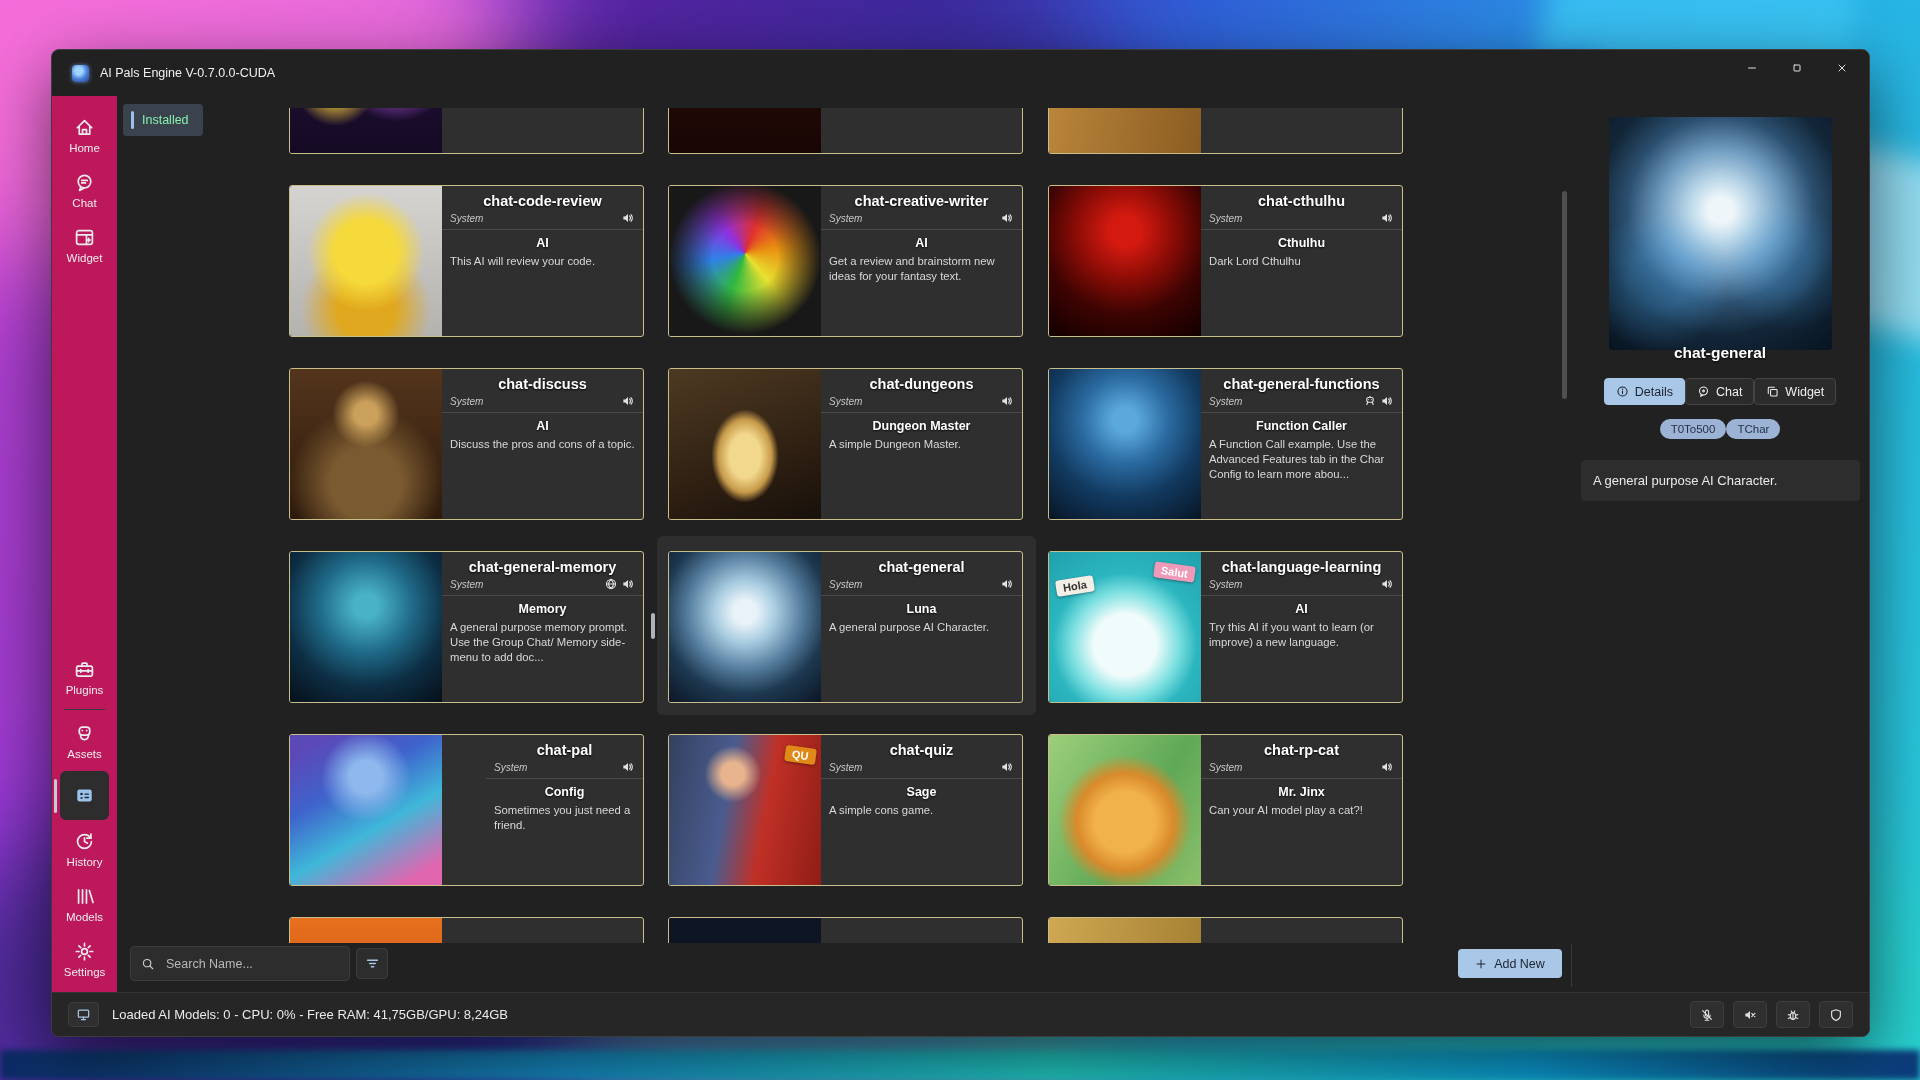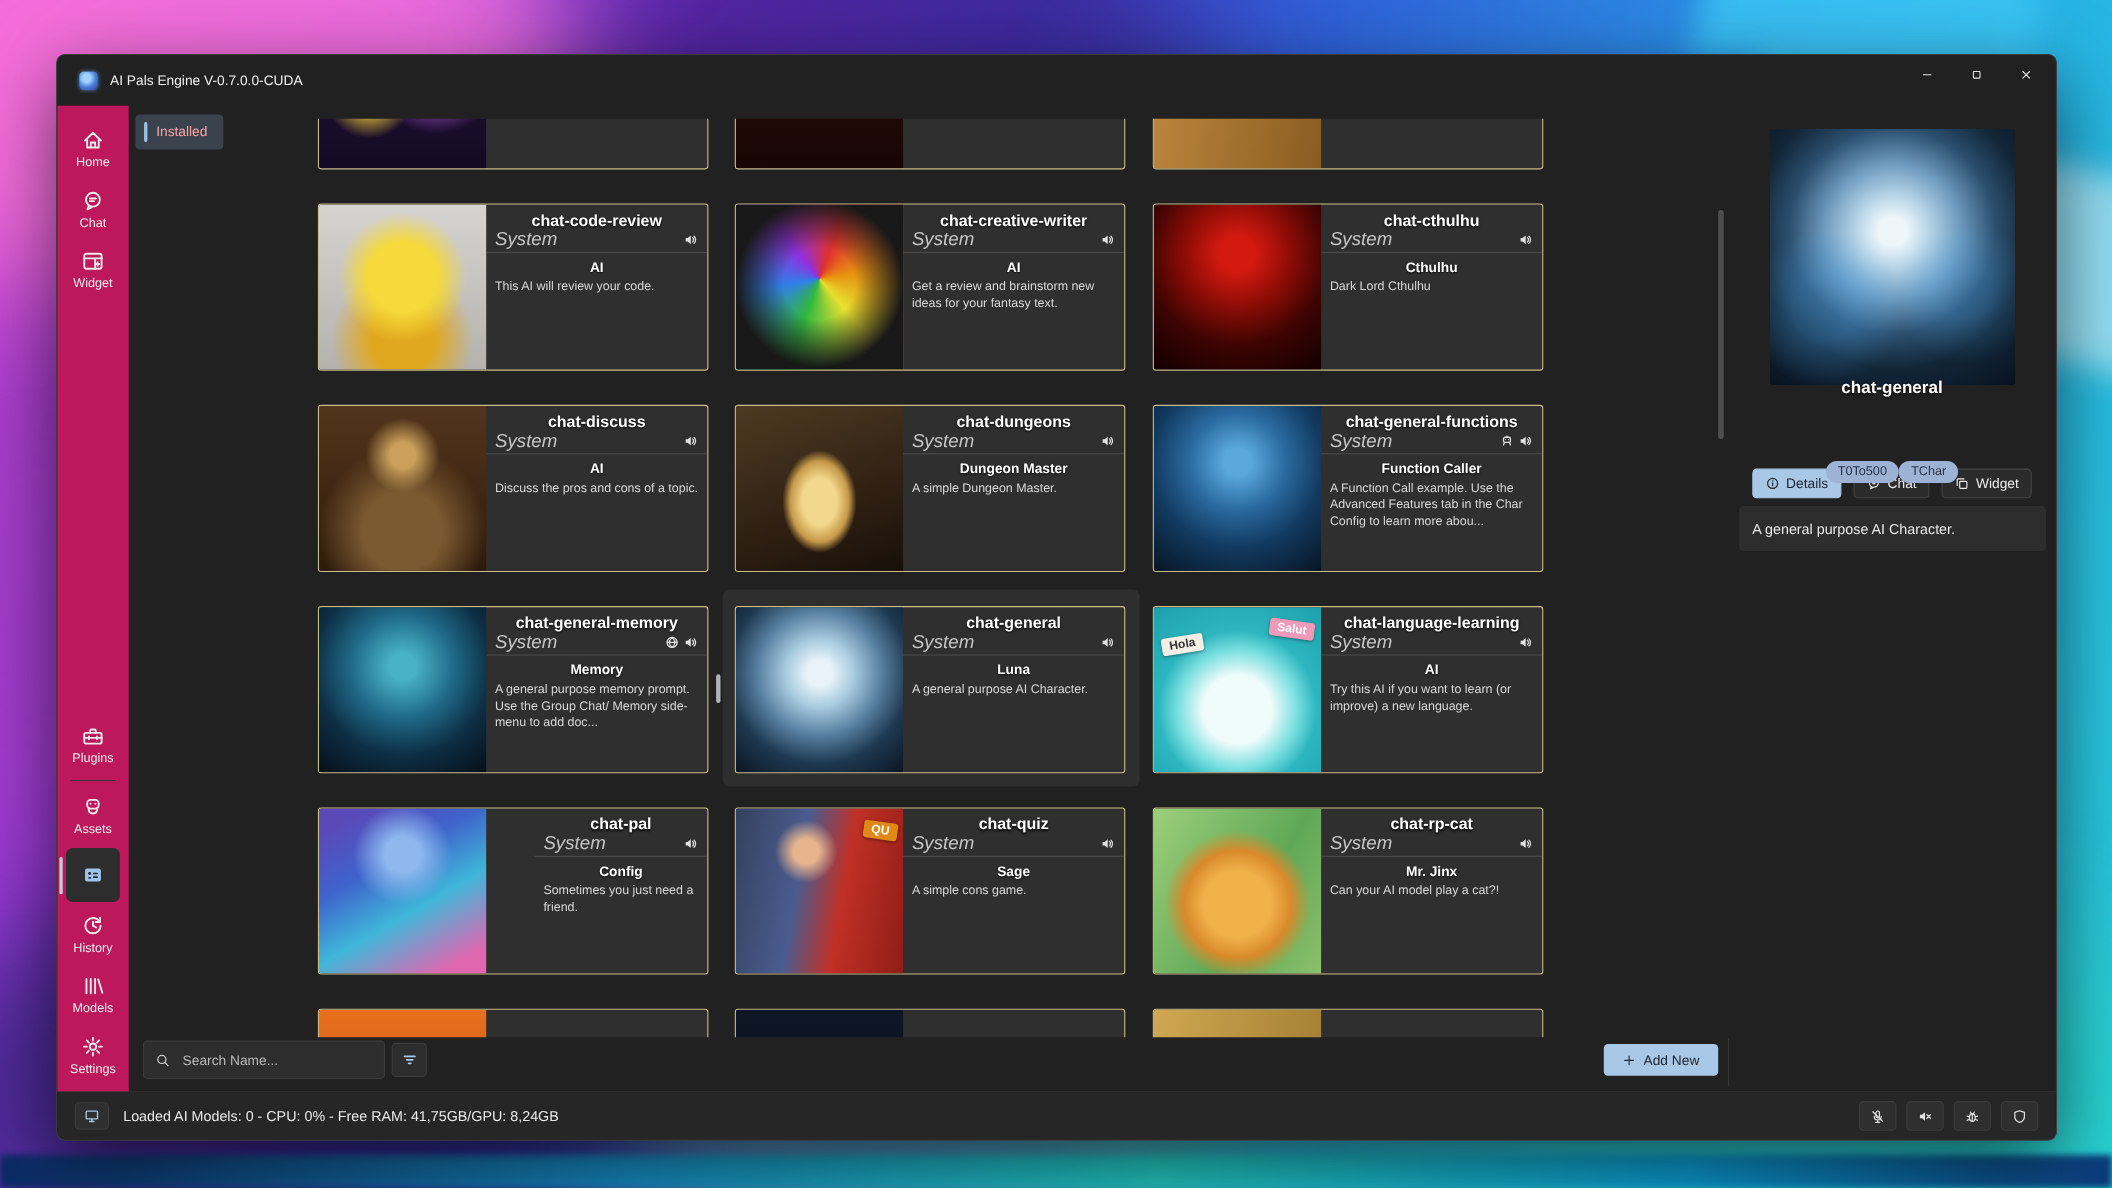--- a/index.html
+++ b/index.html
@@ -43,32 +43,32 @@
   .side-item .ig{width:21px;height:21px;position:relative;z-index:1;}
   .side-item.selected{padding:16px 0;}
   .side-item.selected::before{content:'';position:absolute;left:8px;right:8px;top:2px;bottom:2px;
     background:#2d2d2d;border-radius:6px;}
   .side-item.selected::after{content:'';position:absolute;left:2px;top:50%;margin-top:-17px;
     width:3px;height:34px;background:#c2cdd6;border-radius:2px;}
   .side-divider{height:1px;background:#3a3a3a;margin:4px 12px 4px 12px;}
   
   #tabbar{position:absolute;left:71px;top:54px;height:32px;display:flex;gap:8px;}
   .tab{display:flex;align-items:center;background:#3a424e;border-radius:4px;
-    padding:0 14px 0 8px;font-size:12.5px;color:#fca5a5;cursor:pointer;}
+    padding:0 14px 0 8px;font-size:12.5px;color:#86efac;cursor:pointer;}
   .tab .accent{width:3px;height:18px;background:#9cc0e8;border-radius:2px;margin-right:8px;}
   
   #cards-viewport{position:absolute;left:65px;top:58px;width:1460px;height:835px;overflow:hidden;}
   .card{position:absolute;width:353px;height:150px;background:#2f2f2f;
     border:1px solid #c9bd8a;border-radius:3px;display:flex;overflow:hidden;cursor:pointer;z-index:2;}
   .thumb{width:152px;height:100%;flex:0 0 152px;position:relative;}
   .cbody{flex:1;position:relative;padding:5px 8px 4px 8px;min-width:0;}
   .ctitle{margin:2px 0 0 0;font-size:14.5px;font-weight:700;text-align:center;color:#fff;
     text-shadow:0 1px 2px rgba(0,0,0,.9);white-space:nowrap;}
   .cmeta{display:flex;align-items:center;margin-top:1px;height:16px;}
-  .cauthor{font-style:italic;font-size:17px;color:#c6c6c6;}
+  .cauthor{font-style:italic;font-size:10px;color:#c6c6c6;}
   .cicons{margin-left:auto;display:flex;gap:3px;align-items:center;color:#e2e2e2;}
   .cicon{width:14px;height:14px;display:block;}
   .cdivider{height:1px;background:#4a4a4a;margin:3px -8px 0 -8px;}
   .cname{margin-top:6px;font-size:12.5px;font-weight:700;text-align:center;color:#fff;
     text-shadow:0 1px 2px rgba(0,0,0,.8);}
   .cdesc{margin-top:4px;font-size:11.3px;line-height:1.32;color:#d8d8d8;}
   .sel-halo{position:absolute;background:#2e2e2e;border-radius:6px;z-index:1;}
   .sel-bar{position:absolute;width:4px;height:26px;background:#aeb4ba;border-radius:2px;z-index:3;}
   .sign{position:absolute;padding:2px 7px;font-size:11px;font-weight:700;border-radius:3px;
     box-shadow:0 1px 3px rgba(0,0,0,.4);}
@@ -105,21 +105,21 @@
   #scrollbar{position:absolute;left:1510px;top:58px;width:5px;height:835px;}
   #scroll-thumb{position:absolute;left:0;top:83px;width:5px;height:208px;background:#4f4f4f;border-radius:3px;}
   
   #detail-panel{position:absolute;left:1528px;top:46px;width:280px;bottom:43px;}
   .detail-img{position:absolute;left:29px;top:21px;width:223px;height:233px;border-radius:3px;
     background:radial-gradient(circle at 22% 70%,rgba(80,180,255,.25) 0 12%,rgba(0,0,0,0) 30%),
       radial-gradient(circle at 80% 64%,rgba(80,180,255,.2) 0 10%,rgba(0,0,0,0) 28%),
       radial-gradient(circle at 50% 40%,#eef6fa 0 7%,#b9d6e8 18%,#6f9cc0 34%,#2c5070 52%,#122638 70%,#081320 100%);}
   .detail-title{position:absolute;left:0;right:0;top:248px;margin:0;text-align:center;
     font-size:15.5px;font-weight:700;color:#fff;text-shadow:0 1px 2px rgba(0,0,0,.9);}
-  #detail-actions{position:absolute;left:0;right:0;top:282px;display:flex;justify-content:center;gap:11px;margin-top:48px;}
+  #detail-actions{position:absolute;left:0;right:0;top:282px;display:flex;justify-content:center;gap:0;}
   .dbtn{display:flex;align-items:center;gap:6px;height:27px;padding:0 11px;border-radius:4px;
     background:#2b2b2b;border:1px solid #454545;color:#ededed;font-size:12.5px;cursor:pointer;
     font-family:"Liberation Sans",sans-serif;}
   .dbtn.active{background:#a9c7e7;border-color:#a9c7e7;color:#1b2430;}
   .dbtn .ig{width:13px;height:13px;}
   #detail-tags{position:absolute;left:0;right:0;top:323px;display:flex;justify-content:center;gap:0;}
   .tag{background:#9db3d6;color:#26324a;font-size:11.5px;padding:4px 11px;border-radius:12px;cursor:pointer;}
   .detail-desc{position:absolute;left:1px;right:0;top:364px;min-height:41px;background:#2d2d2d;
     border-radius:4px;display:flex;align-items:center;padding:0 12px;font-size:13px;color:#eaeaea;box-sizing:border-box;}
   

